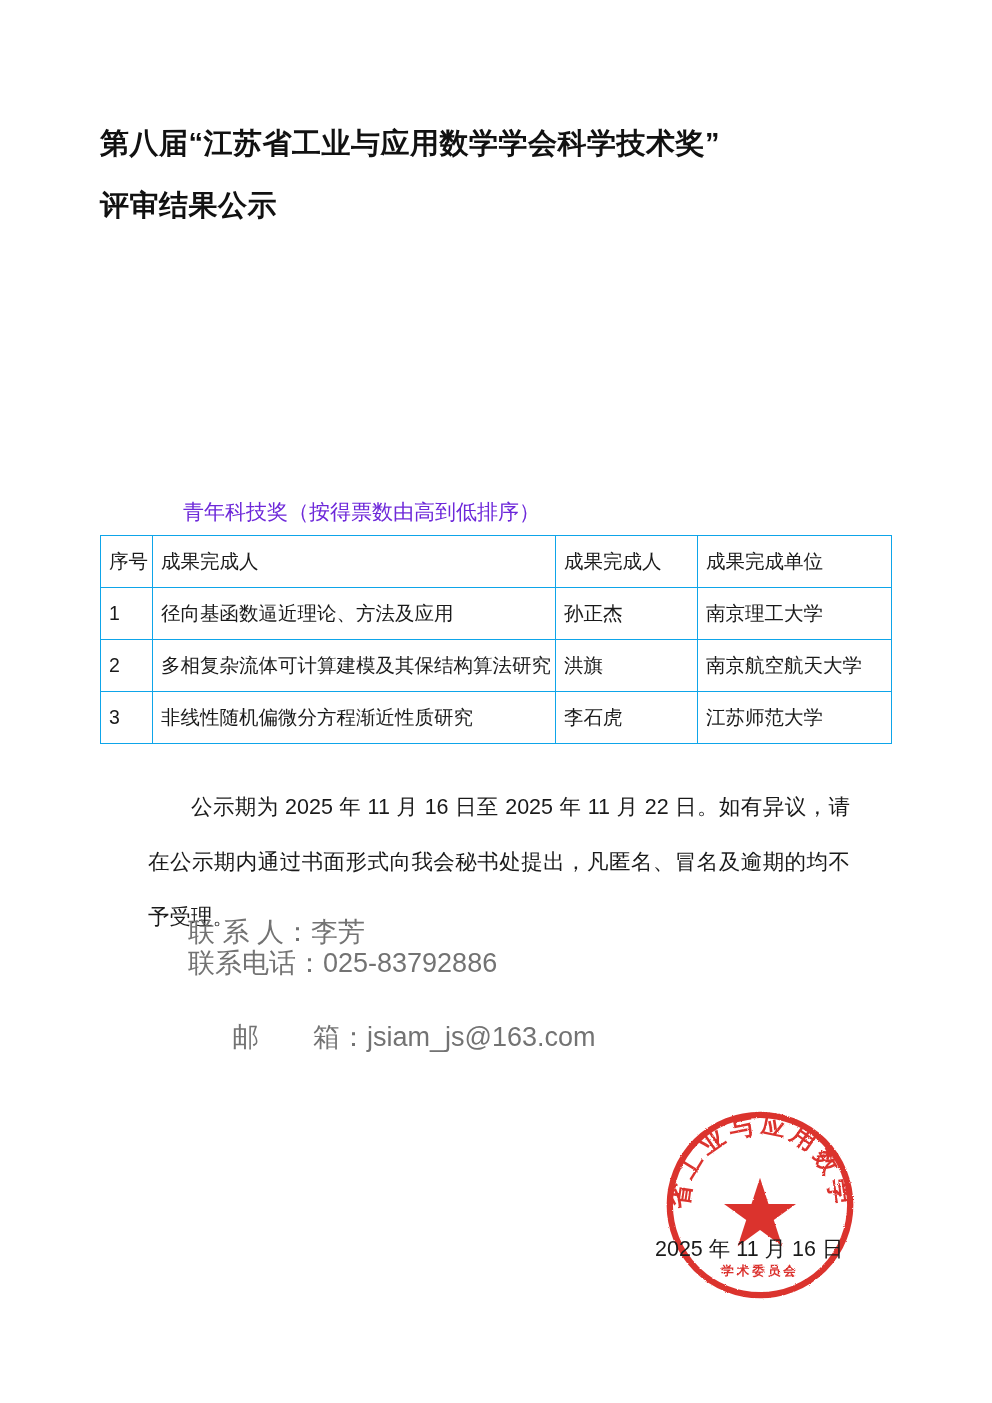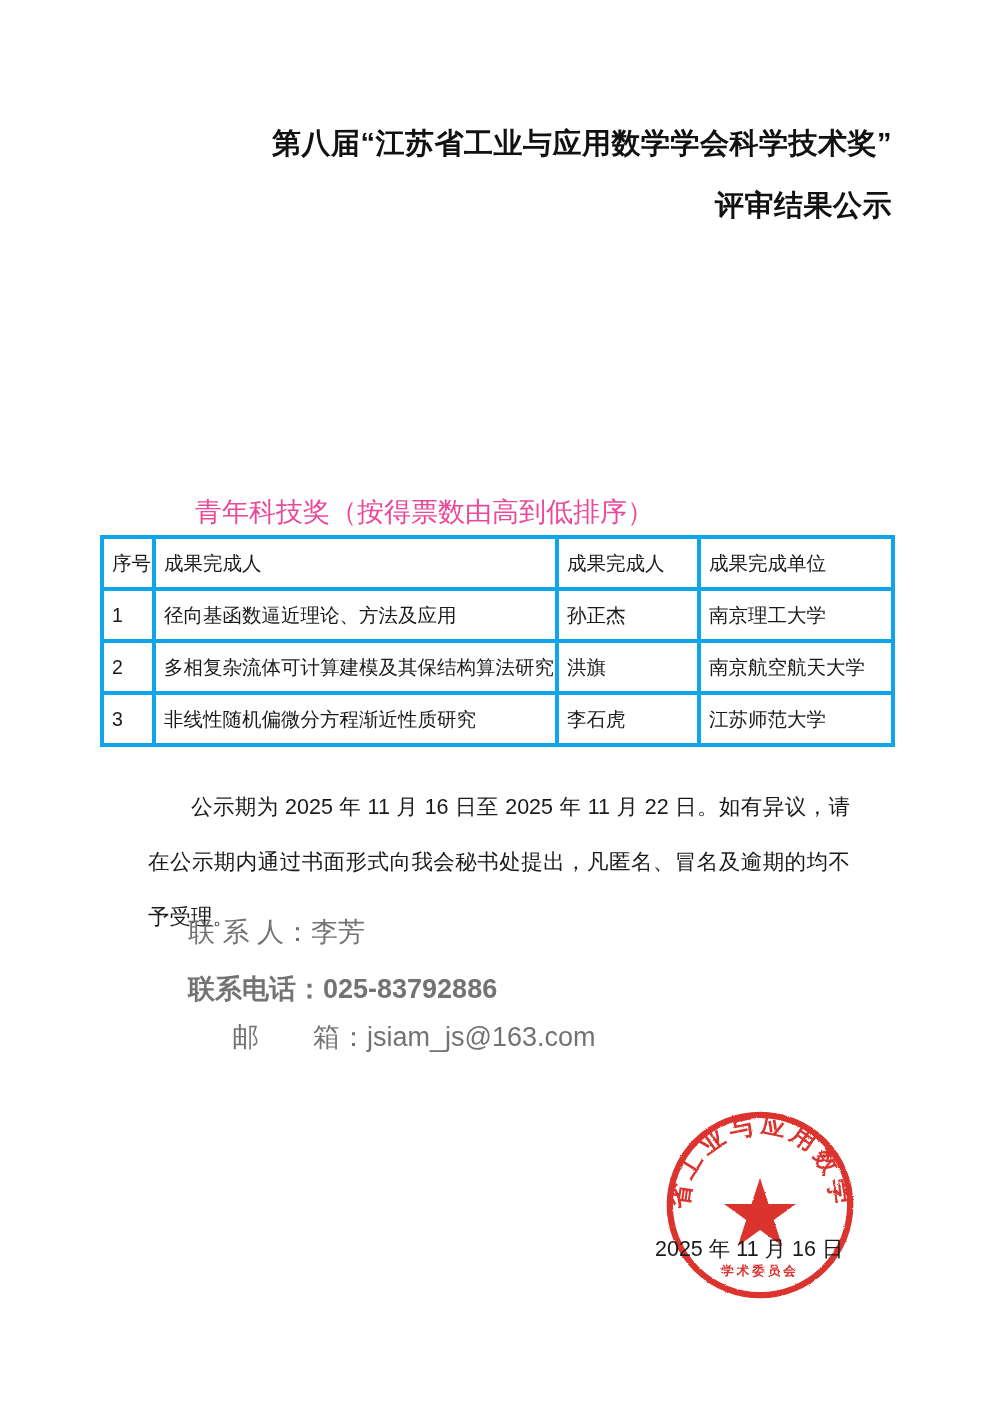--- a/index.html
+++ b/index.html
@@ -20,21 +20,21 @@
     height: 1403px;
     background: #ffffff;
   }
 
   
   .title-block {
     position: absolute;
     left: 100px;
     top: 112px;
     width: 792px;
-    text-align: right;
+    text-align: left;
   }
   .title-line {
     font-size: 29px;
     font-weight: 700;
     line-height: 62px;
     letter-spacing: 0.5px;
     color: #111111;
     white-space: nowrap;
   }
 
@@ -51,38 +51,37 @@
     color: #1a1a1a;
   }
   #intro-para { top: 232px; }
   #notice-para { top: 780px; }
 
   
   .section-heading {
     position: absolute;
     left: 183px;
     top: 497px;
-    font-size: 27px;
+    font-size: 21px;
     line-height: 30px;
-    color: #ec4899;
-    white-space: nowrap;
-    margin-left: 12px;
+    color: #6d28d9;
+    white-space: nowrap;
   }
 
   
   .award-table {
     position: absolute;
     left: 100px;
     top: 535px;
     width: 791px;
     border-collapse: collapse;
     table-layout: fixed;
   }
   .award-table td, .award-table th {
-    border: 4px solid #0ea5e9;
+    border: 1px solid #0ea5e9;
     font-size: 19.5px;
     font-weight: 400;
     text-align: left;
     vertical-align: middle;
     padding: 0 8px;
     height: 52px;
     color: #1a1a1a;
     white-space: nowrap;
     overflow: hidden;
   }
@@ -94,21 +93,21 @@
   
   .contact-line {
     position: absolute;
     left: 188px;
     font-size: 27px;
     line-height: 30px;
     color: #737373;
     white-space: nowrap;
   }
   #contact-person { top: 917px; }
-  #contact-phone  { top: 974px; font-weight: bold; }
+  #contact-phone  { top: 948px; }
   #contact-email  { top: 1022px; margin-left: 44px; }
 
   
   .sign-line {
     position: absolute;
     font-size: 21.5px;
     line-height: 30px;
     color: #1a1a1a;
     white-space: nowrap;
     z-index: 3;

